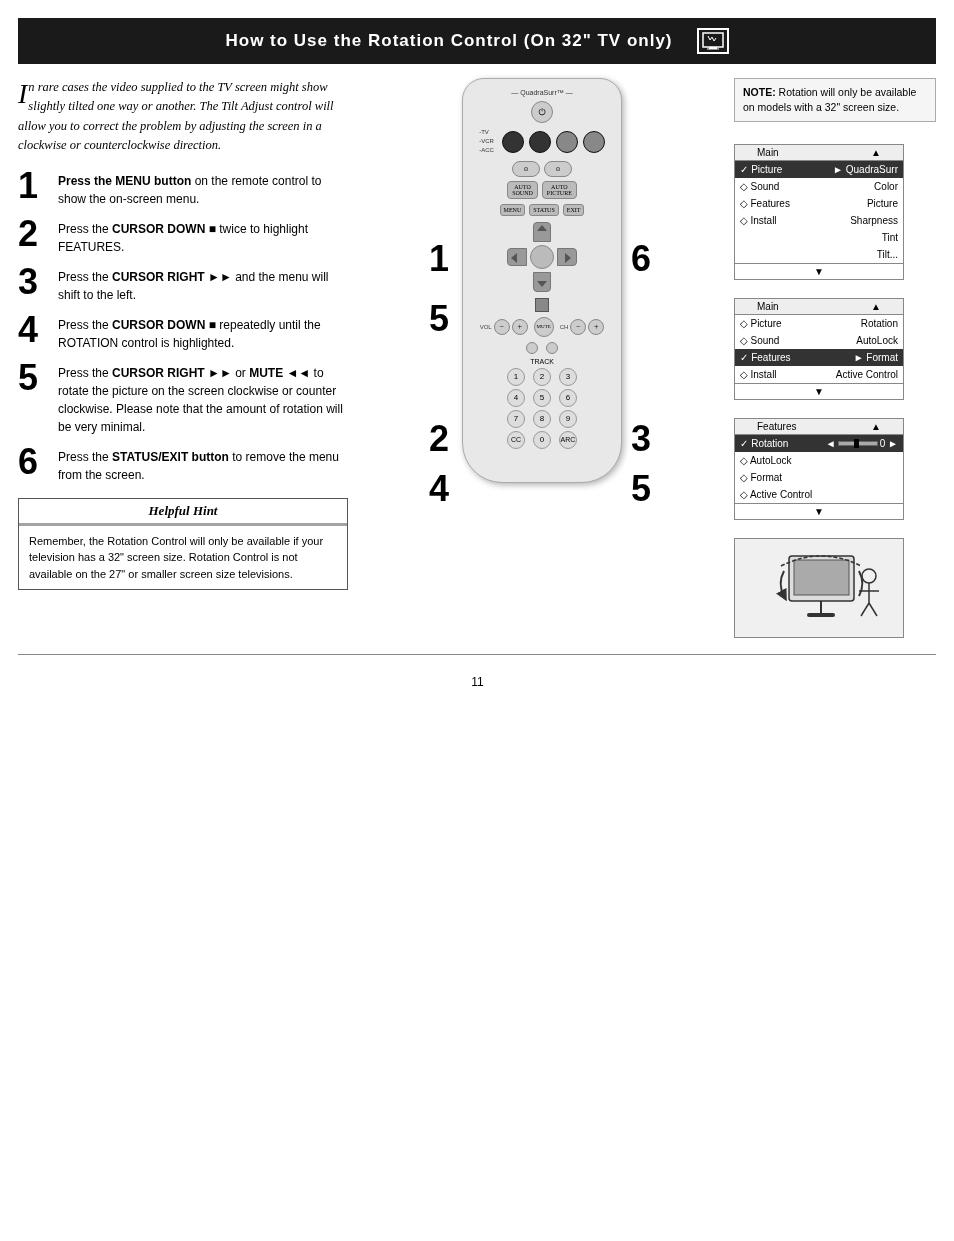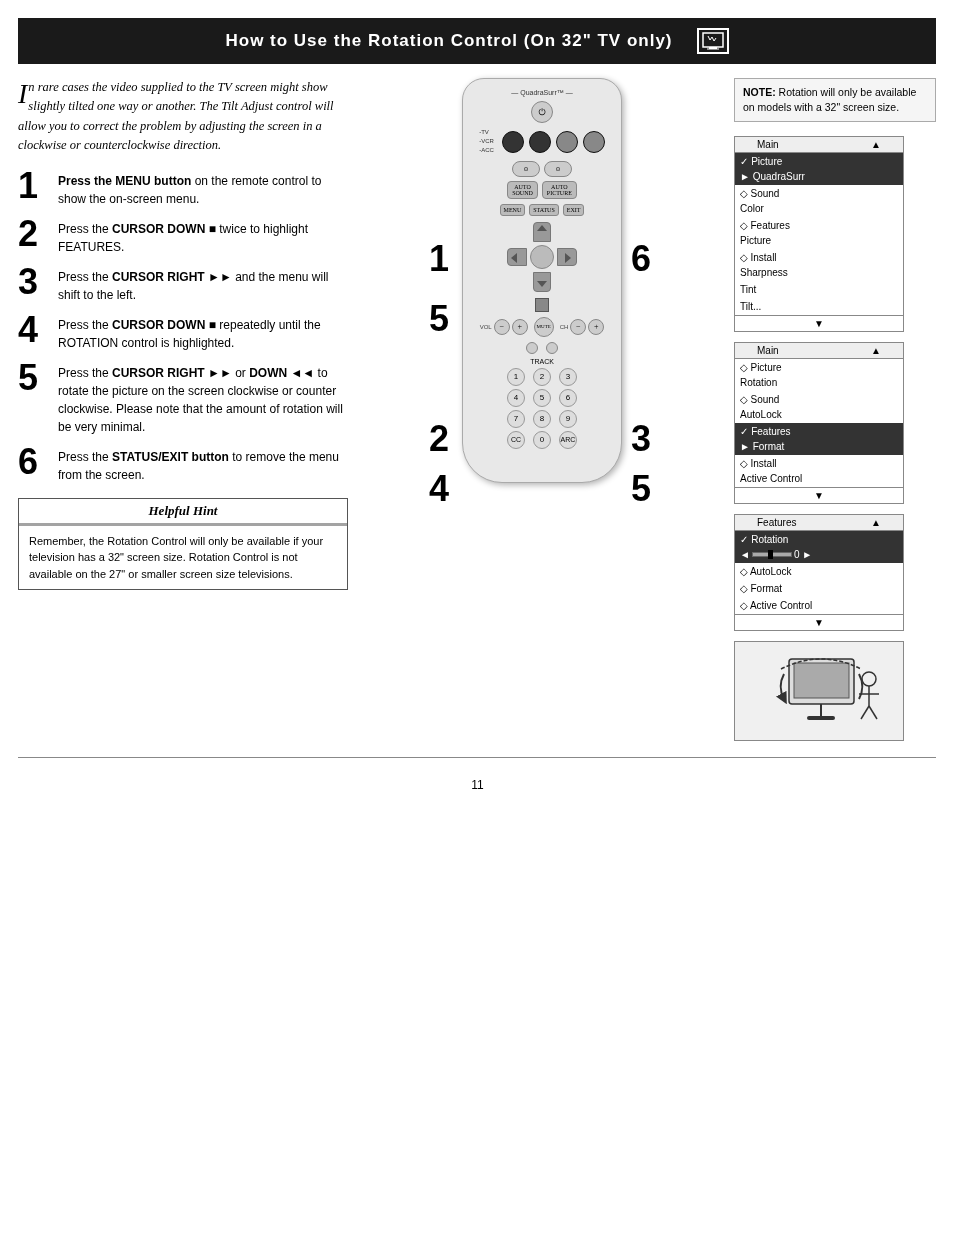--- a/index.html
+++ b/index.html
@@ -318,21 +318,21 @@
       font-family: Arial, sans-serif;
     }
 
     
     .right-col {
       width: 210px;
       flex-shrink: 0;
       padding-left: 8px;
       display: flex;
       flex-direction: column;
-      gap: 10px;
+      gap: 18px;
     }
 
     .note-box {
       border: 1px solid #aaa;
       padding: 6px 8px;
       font-size: 10.5px;
       line-height: 1.45;
       font-family: Arial, sans-serif;
       background: #f5f5f5;
       margin-bottom: 4px;
@@ -358,21 +358,20 @@
     }
     .menu-header-row span {
       font-size: 10px;
     }
     .menu-item-row {
       display: flex;
       justify-content: space-between;
       padding: 1px 5px;
       font-size: 10px;
       line-height: 1.5;
-      flex-direction: column;
     }
     .menu-item-row.highlighted {
       background: #333;
       color: #fff;
     }
     .menu-arrow-row {
       text-align: center;
       padding: 2px;
       border-top: 1px solid #888;
       font-size: 10px;
@@ -467,21 +466,21 @@
       <li class="step-item">
         <span class="step-number">4</span>
         <span class="step-text">
           Press the <strong>CURSOR DOWN ■</strong> repeatedly until the ROTATION control is highlighted.
         </span>
       </li>
 
       <li class="step-item">
         <span class="step-number">5</span>
         <span class="step-text">
-          Press the <strong>CURSOR RIGHT ►►</strong> or <strong>DOWN ◄◄</strong> to rotate the picture on the screen clockwise or counter clockwise. Please note that the amount of rotation will be very minimal.
+          Press the <strong>CURSOR RIGHT ►►</strong> or <strong>MUTE ◄◄</strong> to rotate the picture on the screen clockwise or counter clockwise. Please note that the amount of rotation will be very minimal.
         </span>
       </li>
 
       <li class="step-item">
         <span class="step-number">6</span>
         <span class="step-text">
           Press the <strong>STATUS/EXIT button</strong> to remove the menu from the screen.
         </span>
       </li>
 

